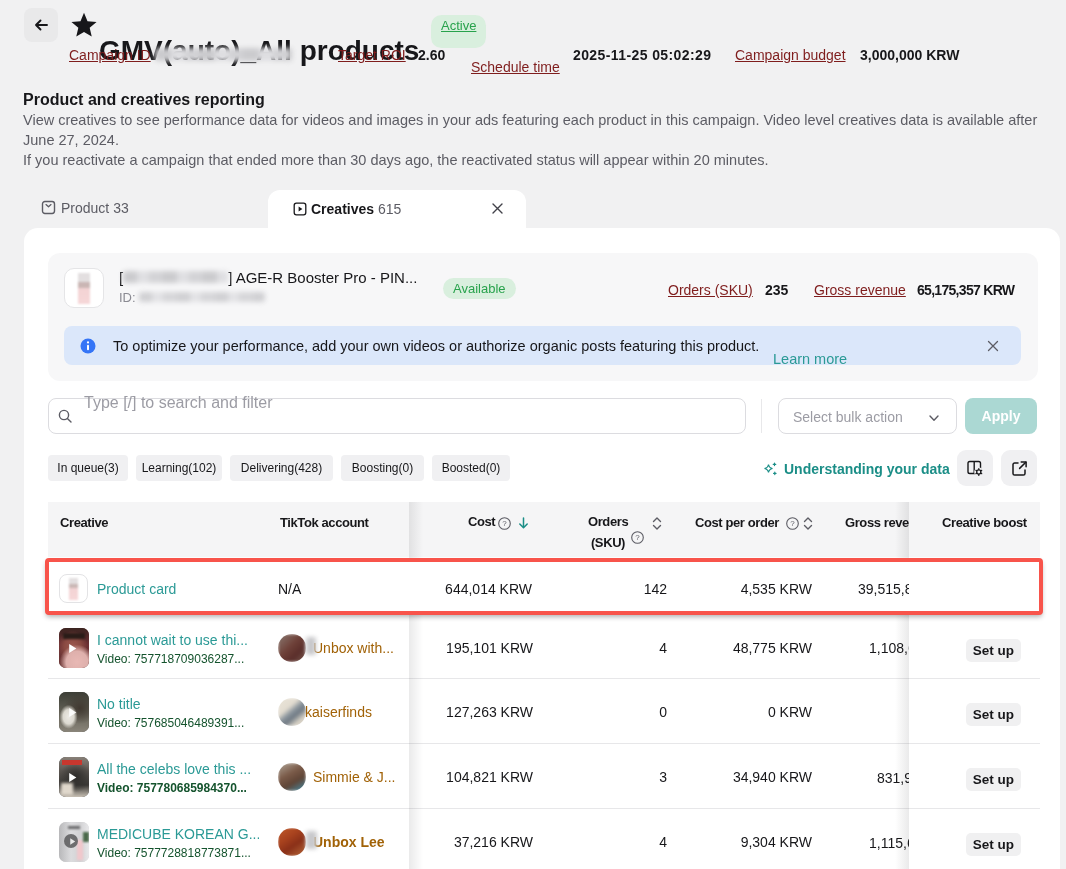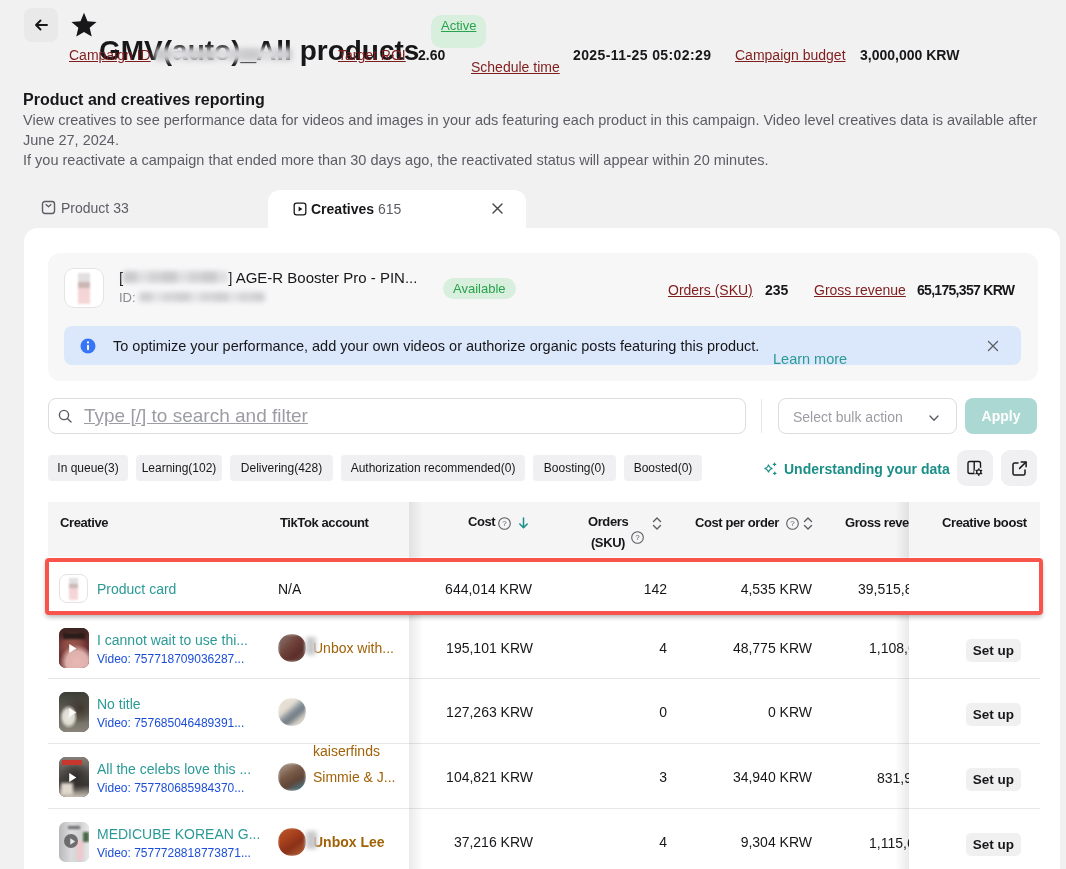--- a/index.html
+++ b/index.html
@@ -5,21 +5,21 @@
 * { margin:0; padding:0; box-sizing:border-box; }
 html,body { width:1066px; height:869px; overflow:hidden; }
 body { background:#f1f1f2; font-family:"Liberation Sans", sans-serif; color:#17171a; position:relative; }
 .abs { position:absolute; }
 .lbl { color:#7f1d1d;text-decoration:underline; }
 .val { font-weight:bold; color:#17171a; }
 .blur { background:repeating-linear-gradient(90deg,#cbcbce 0 16px,#dedee1 16px 30px,#d2d2d5 30px 44px); filter:blur(2.5px); border-radius:3px; }
 .teal { color:#2b9a96; }
 .num { font-size:14px; color:#17171a; text-align:right; }
 .vtitle { font-size:14px; color:#2b9a96; white-space:nowrap; overflow:hidden; }
-.vid { font-size:12px; color:#1d4ed8; white-space:nowrap; }
+.vid { font-size:12px; color:#14532d; white-space:nowrap; }
 .acctname { font-size:14px; color:#a16207; white-space:nowrap; }
 .setup { width:55px; height:23px; background:#f0f0f1; border-radius:5px; font-size:13.5px; font-weight:bold; text-align:center; line-height:23px; }
 .chip { background:#f0f0f2; border-radius:4px; font-size:12px; color:#17171a; line-height:26px; height:26px; text-align:center; }
 .hdrlbl { font-size:13px; font-weight:bold; color:#17171a; white-space:nowrap; letter-spacing:-0.4px; }
 </style>
 </head>
 <body>
 
 <div class="abs" style="left:24px; top:8px; width:34px; height:34px; background:#e9e9ea; border-radius:8px;">
   <svg width="18" height="18" viewBox="0 0 18 18" style="position:absolute; left:8px; top:8px;">
@@ -88,34 +88,33 @@
 <div class="abs" style="left:773px; top:338px; font-size:14.5px; color:#2b9a96;margin-top:13px;">Learn more</div>
 <svg class="abs" style="left:987px; top:340px;" width="12" height="12" viewBox="0 0 12 12">
   <path d="M1.5 1.5 L10.5 10.5 M10.5 1.5 L1.5 10.5" stroke="#5c5c64" stroke-width="1.3" stroke-linecap="round"></path>
 </svg>
 
 <div class="abs" style="left:48px; top:398px; width:698px; height:36px; background:#fff; border:1px solid #dcdce0; border-radius:8px;"></div>
 <svg class="abs" style="left:57px; top:408px;" width="16" height="16" viewBox="0 0 16 16">
   <circle cx="7" cy="7" r="4.6" stroke="#5c5c64" stroke-width="1.4" fill="none"></circle>
   <path d="M10.4 10.4 L14 14" stroke="#5c5c64" stroke-width="1.4" stroke-linecap="round"></path>
 </svg>
-<div class="abs" style="left:84px; top:405px; font-size:19px; color:#9c9ca4;text-decoration:underline;">Type [/] to search and filter</div>
+<div class="abs" style="left:84px; top:394px; font-size:16px; color:#9c9ca4;">Type [/] to search and filter</div>
 <div class="abs" style="left:761px; top:399px; width:1px; height:34px; background:#e8e8ea;"></div>
 <div class="abs" style="left:778px; top:398px; width:179px; height:36px; background:#fff; border:1px solid #dcdce0; border-radius:8px;"></div>
 <div class="abs" style="left:793px; top:409px; font-size:14px; color:#9c9ca4;">Select bulk action</div>
 <svg class="abs" style="left:928px; top:412px;" width="12" height="12" viewBox="0 0 12 12">
   <path d="M2 4 L6 8.2 L10 4" stroke="#5c5c64" stroke-width="1.4" fill="none" stroke-linecap="round" stroke-linejoin="round"></path>
 </svg>
 <div class="abs" style="left:965px; top:398px; width:72px; height:36px; background:#abd8d3; border-radius:8px; color:#fff; font-size:14px; font-weight:bold; text-align:center; line-height:36px;">Apply</div>
 
 <div class="abs" style="left:48px; top:455px; display:flex; gap:8px;">
   <div class="chip" style="width:80px;">In queue(3)</div>
   <div class="chip" style="width:86px;">Learning(102)</div>
   <div class="chip" style="width:103px;">Delivering(428)</div>
-  <div class="chip" style="width:184px;">Authorization recommended(0)</div>
   <div class="chip" style="width:83px;">Boosting(0)</div>
   <div class="chip" style="width:78px;">Boosted(0)</div>
 </div>
 <svg class="abs" style="left:762px; top:461px;" width="16" height="16" viewBox="0 0 16 16">
   <g stroke="#1b8e87" stroke-width="1.2" fill="none" stroke-linecap="round">
     <path d="M6.5 3.5 C6.9 5.9 8.1 7.1 10.5 7.5 C8.1 7.9 6.9 9.1 6.5 11.5 C6.1 9.1 4.9 7.9 2.5 7.5 C4.9 7.1 6.1 5.9 6.5 3.5 Z"></path>
     <path d="M12.5 2 V4.6 M11.2 3.3 H13.8"></path>
     <path d="M12.8 11.2 V13.6 M11.6 12.4 H14"></path>
   </g>
 </svg>
@@ -198,37 +197,37 @@
     linear-gradient(to bottom, #3c3e36 0%, #6a675c 60%, #8a857a 100%); filter:blur(0.5px);"></div>
   <svg width="11" height="11" viewBox="0 0 10 10" style="position:absolute; left:8px; top:15px;">
       <path d="M2 1 L8.5 5 L2 9 Z" fill="#fff" opacity="0.9"></path>
     </svg>
 </div>
 <div class="abs vtitle" style="left:97px; top:696px; width:160px;">No title</div>
 <div class="abs vid" style="left:97px; top:716px;">Video: 757685046489391...</div>
 <div class="abs" style="left:278px; top:698px; width:28px; height:28px; border-radius:50%; overflow:hidden;">
   <div style="position:absolute; inset:0; background:linear-gradient(140deg,#ece6da 0%, #e2dcd0 35%, #8a949c 50%, #707a84 62%, #d8d2c6 80%); filter:blur(1.5px);"></div>
 </div>
-<div class="abs acctname" style="left:313px; top:704px;margin-top:39px;">kaiserfinds</div>
+<div class="abs acctname" style="left:305px; top:704px;">kaiserfinds</div>
 <div class="abs num" style="left:333px; top:704px; width:200px;">127,263 KRW</div>
 <div class="abs num" style="left:567px; top:704px; width:100px;">0</div>
 <div class="abs num" style="left:612px; top:704px; width:200px;">0 KRW</div>
 
 <div class="abs" style="left:59px; top:757px; width:30px; height:40px; border-radius:7px; overflow:hidden; background:#3a3a3a;">
   <div style="position:absolute; inset:0; background:
     radial-gradient(circle at 55% 50%, #2e2c2a 0%, rgba(0,0,0,0) 60%),
     linear-gradient(to bottom, #888078 0%, #5a5550 35%, #3a3835 70%, #c8c0b4 100%); filter:blur(0.5px);"></div>
   <div style="position:absolute; left:3px; top:3px; width:20px; height:5px; background:#c8372e; filter:blur(0.6px);"></div>
   <div style="position:absolute; left:2px; top:26px; width:12px; height:12px; background:#e0d8cc; filter:blur(1.5px);"></div>
   <svg width="11" height="11" viewBox="0 0 10 10" style="position:absolute; left:8px; top:15px;">
       <path d="M2 1 L8.5 5 L2 9 Z" fill="#fff"></path>
     </svg>
 </div>
 <div class="abs vtitle" style="left:97px; top:761px; width:162px;">All the celebs love this ...</div>
-<div class="abs vid" style="left:97px; top:781px;">Video: 757780685984370...</div>
+<div class="abs vid" style="left:97px; top:781px;font-weight:bold;">Video: 757780685984370...</div>
 <div class="abs" style="left:278px; top:763px; width:28px; height:28px; border-radius:50%; overflow:hidden;">
   <div style="position:absolute; inset:0; background:linear-gradient(150deg,#b0a698 0%, #7a5a48 40%, #5e4436 65%, #4a7a8a 90%); filter:blur(1.5px);"></div>
 </div>
 <div class="abs acctname" style="left:313px; top:769px;">Simmie &amp; J...</div>
 <div class="abs num" style="left:333px; top:769px; width:200px;">104,821 KRW</div>
 <div class="abs num" style="left:567px; top:769px; width:100px;">3</div>
 <div class="abs num" style="left:612px; top:769px; width:200px;">34,940 KRW</div>
 
 <div class="abs" style="left:59px; top:822px; width:30px; height:40px; border-radius:7px; overflow:hidden; background:#cfcfd1;">
   <div style="position:absolute; inset:0; background:linear-gradient(to right, #b8b8ba 0%, #dcdcde 40%, #d2d2d4 70%, #e8e8ea 100%);"></div>

